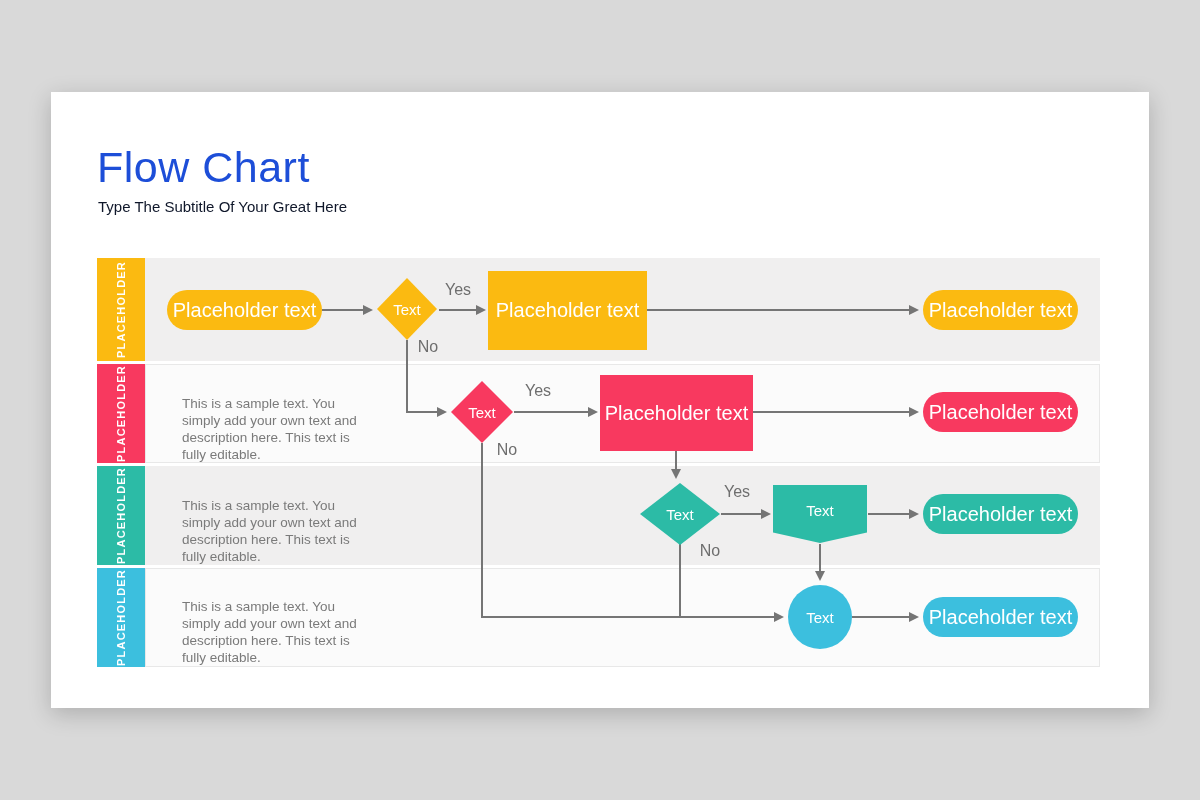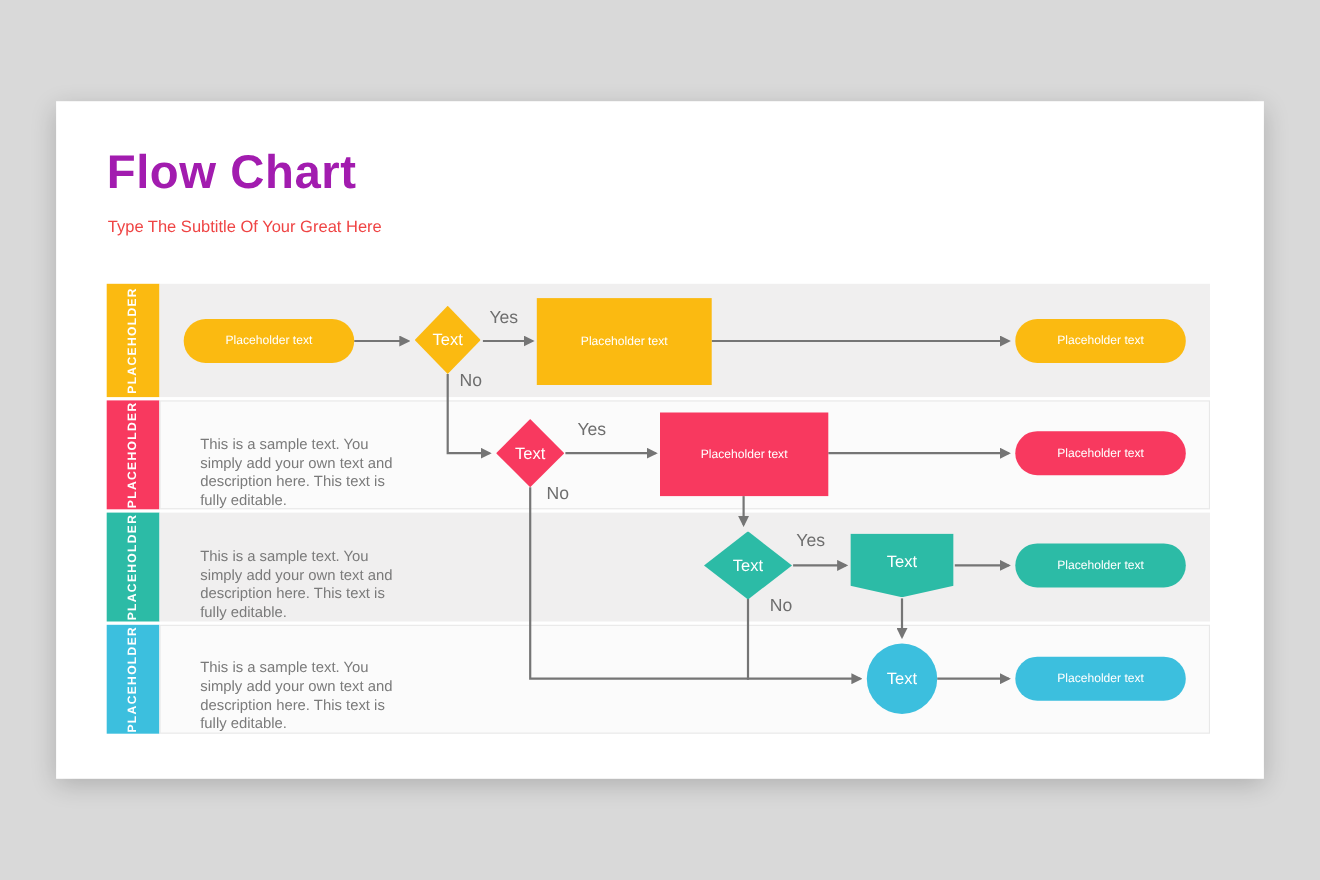--- a/index.html
+++ b/index.html
@@ -5,25 +5,25 @@
   html,body { margin:0; padding:0; }
   .page {
     position:relative; width:1200px; height:800px; overflow:hidden;
     font-family:"Liberation Sans", sans-serif;
   }
   .slide {
     position:absolute; left:51px; top:92px; width:1098px; height:616px;
     background:#ffffff; box-shadow:0 6px 22px rgba(0,0,0,0.20);
   }
   .title {
-    position:absolute; left:46px; top:42px; font-size:43px; line-height:1.1;
-    color:#a21caf; letter-spacing:0.5px; font-weight:700; margin:0;
+    position:absolute; left:46px; top:52px; font-size:43px; line-height:1.1;
+    color:#1d4ed8; letter-spacing:0.5px; font-weight:400; margin:0;
   }
   .subtitle {
-    position:absolute; left:47px; top:106px; font-size:15px; color:#ef4444;
+    position:absolute; left:47px; top:106px; font-size:15px; color:#0f172a;
   }
   .row { position:absolute; left:46px; width:1003px; display:flex; }
   .row-1 { top:166px; height:103px; }
   .row-2 { top:272px; height:99px; }
   .row-3 { top:374px; height:99px; }
   .row-4 { top:476px; height:99px; }
   .band {
     width:48px; flex:0 0 48px; display:flex; align-items:center; justify-content:center;
   }
   .band span {
@@ -33,21 +33,21 @@
   .content { flex:1; }
   .content.bordered { border:1px solid #e8e8e8; }
   .sample {
     position:absolute; left:131px; width:210px; font-size:13.5px; line-height:17px;
     color:#7a7a7a;
     margin-top:16px;
   }
   .sample-2 { top:287px; } .sample-3 { top:389px; } .sample-4 { top:490px; }
   .shape {
     position:absolute; display:flex; align-items:center; justify-content:center;
-    color:#ffffff; font-size:11px;
+    color:#ffffff; font-size:20px;
   }
   .pill { height:40px; width:155px; border-radius:20px; }
   .pill-1l { left:116px; top:198px; }
   .pill-1r { left:872px; top:198px; }
   .pill-2r { left:872px; top:300px; }
   .pill-3r { left:872px; top:402px; }
   .pill-4r { left:872px; top:505px; }
   .rect-1 { left:437px; top:179px; width:159px; height:79px; }
   .rect-2 { left:549px; top:283px; width:153px; height:76px; }
   .diamond { clip-path:polygon(50% 0,100% 50%,50% 100%,0 50%); font-size:15px; }

